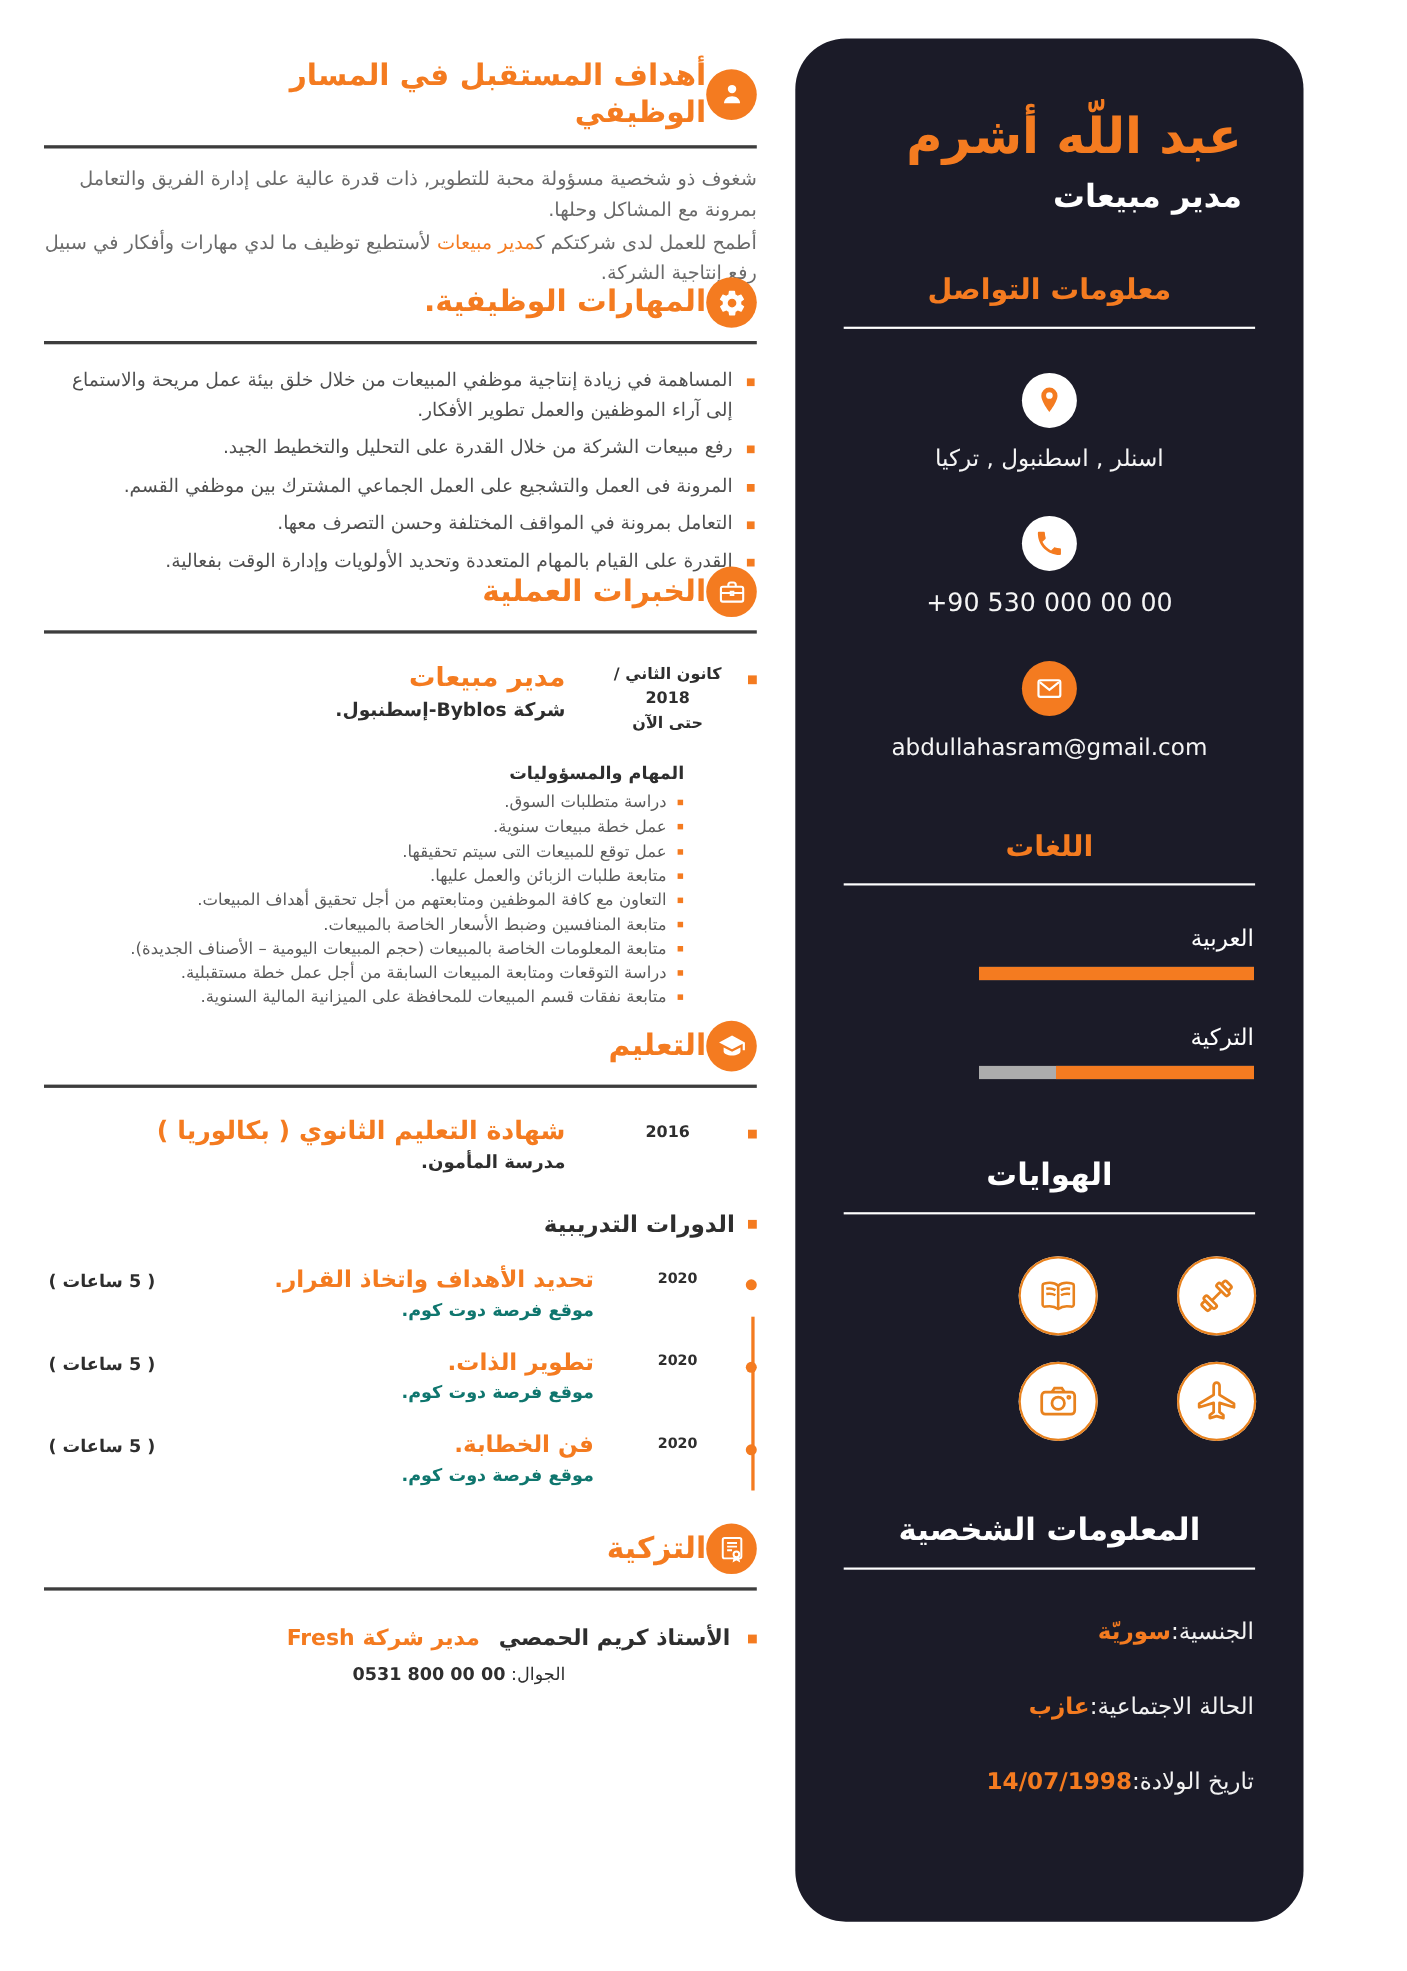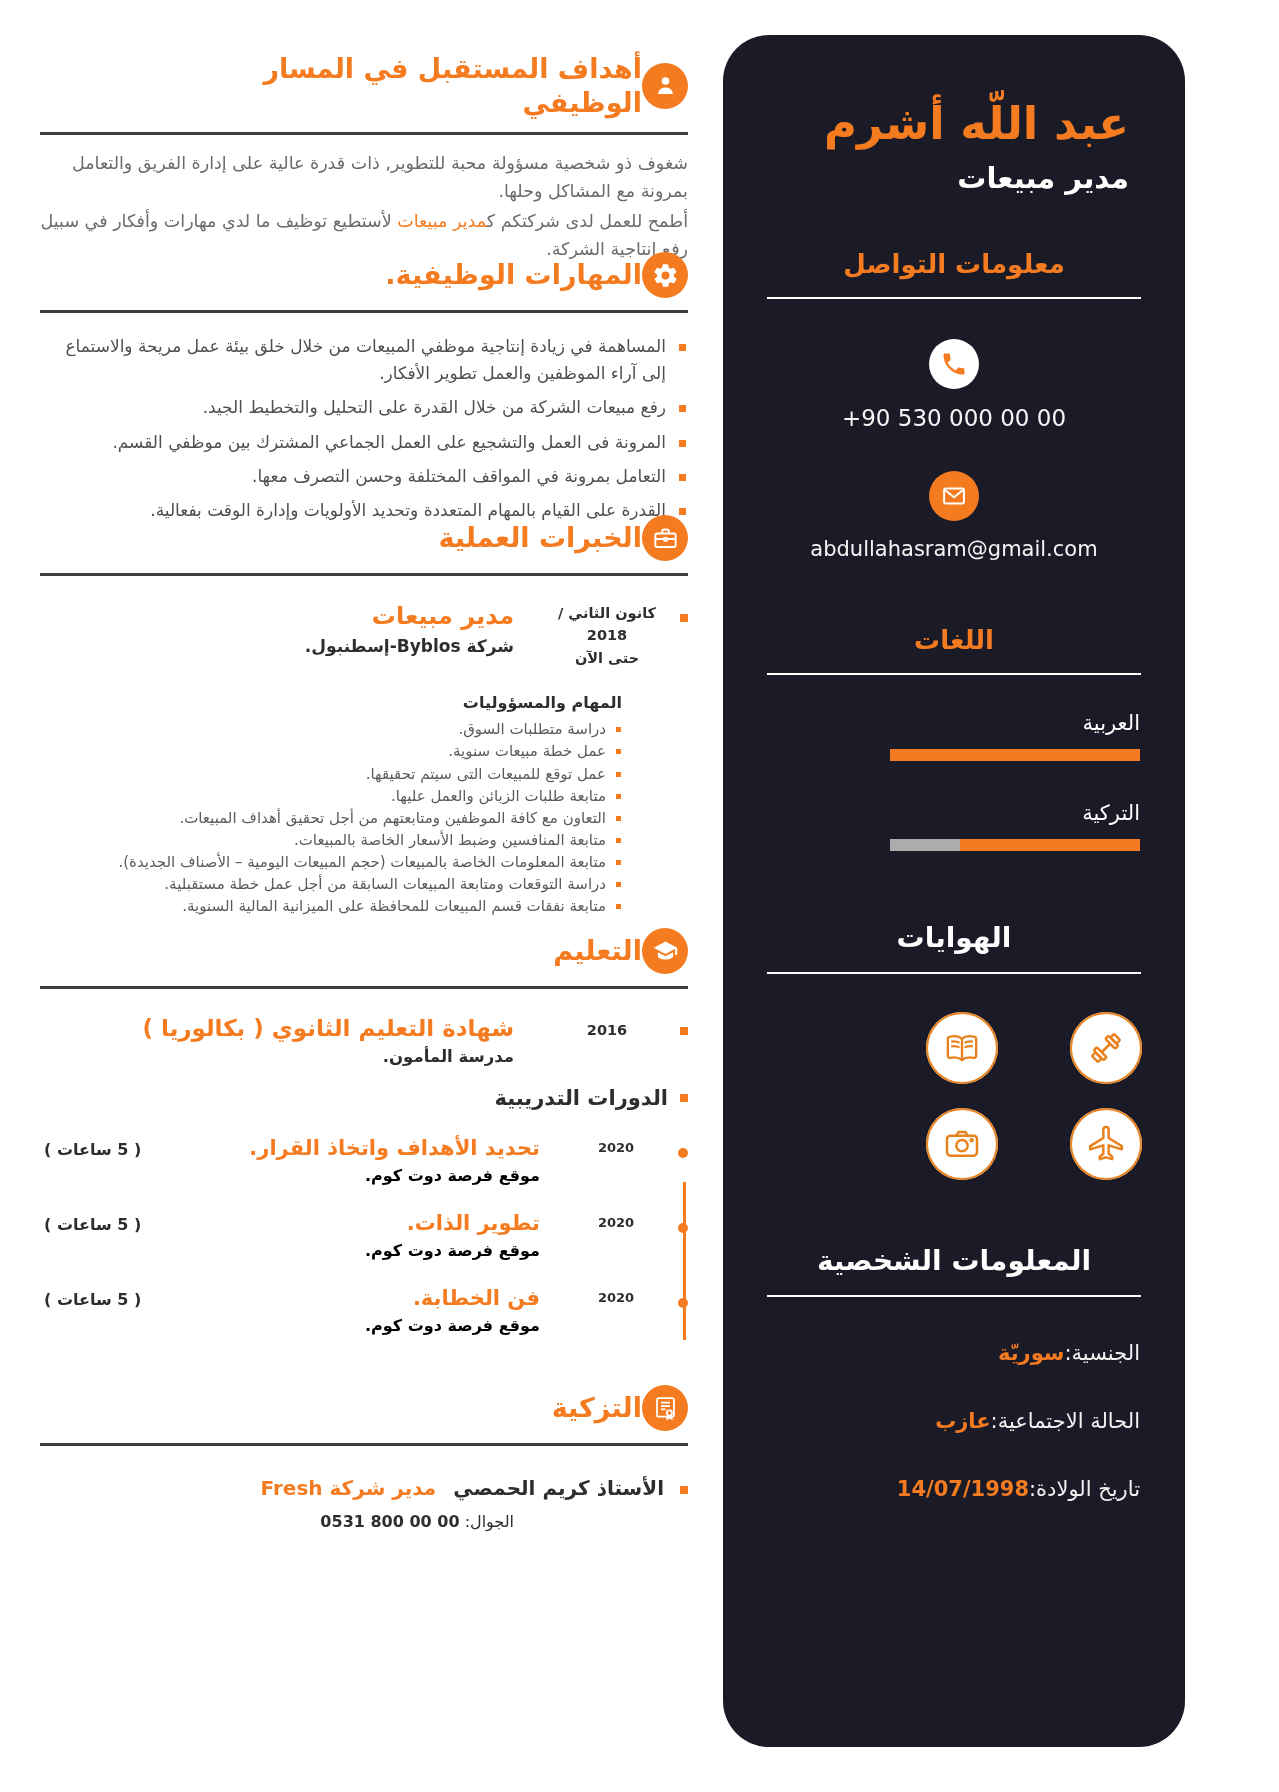--- a/index.html
+++ b/index.html
@@ -33,31 +33,31 @@
 
   .tasks { margin-top:24px; padding-right:66px; }
   .tasks-title { font-size:16px; font-weight:bold; color:#2E2E2E; }
   ul.tiny { list-style:none; margin-top:6px; }
   ul.tiny li { position:relative; padding-right:16px; font-size:15px; line-height:1.47; color:#5B5B5B; }
   ul.tiny li::before { content:""; position:absolute; right:1px; top:9px; width:5px; height:5px; background:#F47B20; }
 
   .edu-title { color:#F47B20; font-size:23px; font-weight:bold; }
   .school { margin-top:6px; color:#2E2E2E; font-size:16.5px; font-weight:bold; }
 
-  .courses-head { display:flex; align-items:center; gap:12px; margin-top:20px; }
+  .courses-head { display:flex; align-items:center; gap:12px; margin-top:35px; }
   .courses-head .bullet { width:8px; height:8px; background:#F47B20; }
   .courses-title { font-size:21px; font-weight:bold; color:#2E2E2E; }
   .courses { position:relative; margin-top:6px; }
   .timeline { position:absolute; right:2.5px; top:46px; width:3px; height:158px; background:#F47B20; }
   .course { display:flex; align-items:flex-start; margin-top:26px; position:relative; }
   .course .dot { flex:0 0 10px; width:10px; height:10px; border-radius:50%; background:#F47B20; margin-top:12px; margin-left:12px; position:relative; z-index:2; }
   .course .date { flex:0 0 100px; text-align:center; font-size:13px; font-weight:bold; color:#2E2E2E; padding-top:4px; }
   .course .body { margin-right:26px; }
   .course-title { color:#F47B20; font-size:21px; font-weight:bold; }
-  .course-org { margin-top:6px; color:#000000; font-size:16px; font-weight:bold; }
+  .course-org { margin-top:6px; color:#0f766e; font-size:16px; font-weight:bold; }
   .course .hours { margin-right:auto; font-size:16px; font-weight:bold; color:#2E2E2E; padding-top:4px; padding-left:4px; white-space:nowrap; }
 
   .rec-entry { display:flex; align-items:flex-start; margin-top:30px; }
   .rec-entry .bullet { flex:0 0 8px; width:8px; height:8px; background:#F47B20; margin-top:10px; margin-left:16px; }
   .rec-name { color:#2E2E2E; font-size:20px; font-weight:bold; }
   .rec-role { color:#F47B20; font-size:20px; font-weight:bold; margin-right:12px; }
   .rec-phone { margin-top:12px; margin-right:150px; font-size:16px; color:#2E2E2E; }
   .rec-phone .num { font-weight:bold; unicode-bidi:embed; direction:ltr; display:inline-block; }
 
   
@@ -255,20 +255,28 @@
     </section>
   </main>
 
   <aside class="sidebar">
     <h1 class="sb-name">عبد اللّه أشرم</h1>
     <div class="sb-job">مدير مبيعات</div>
 
     <h3 class="sb-sec-title">معلومات التواصل</h3>
     <hr class="sb-rule">
 
+    <div class="sb-contact-item">
+      <div class="ci-circle white">
+        <svg viewBox="0 0 24 24" fill="#F47B20">
+            <path d="M12 2a6.3 6.3 0 0 0-6.3 6.3C5.7 13 12 21 12 21s6.3-8 6.3-12.7A6.3 6.3 0 0 0 12 2zm0 8.8a2.6 2.6 0 1 1 0-5.2 2.6 2.6 0 0 1 0 5.2z"></path>
+          </svg>
+      </div>
+      <div class="ci-text">اسنلر , اسطنبول , تركيا</div>
+    </div>
 
     <div class="sb-contact-item">
       <div class="ci-circle white">
         <svg viewBox="0 0 24 24" fill="#F47B20">
             <path d="M6.6 10.8c1.5 2.9 3.8 5.2 6.7 6.7l2.2-2.2c.3-.3.7-.4 1-.2 1.1.4 2.3.6 3.5.6.6 0 1 .4 1 1V20c0 .6-.4 1-1 1C10.6 21 3 13.4 3 4c0-.6.4-1 1-1h3.5c.6 0 1 .4 1 1 0 1.2.2 2.4.6 3.5.1.3 0 .7-.2 1l-2.3 2.3z"></path>
           </svg>
       </div>
       <div class="ci-text phone">+90 530 000 00 00</div>
     </div>
 

